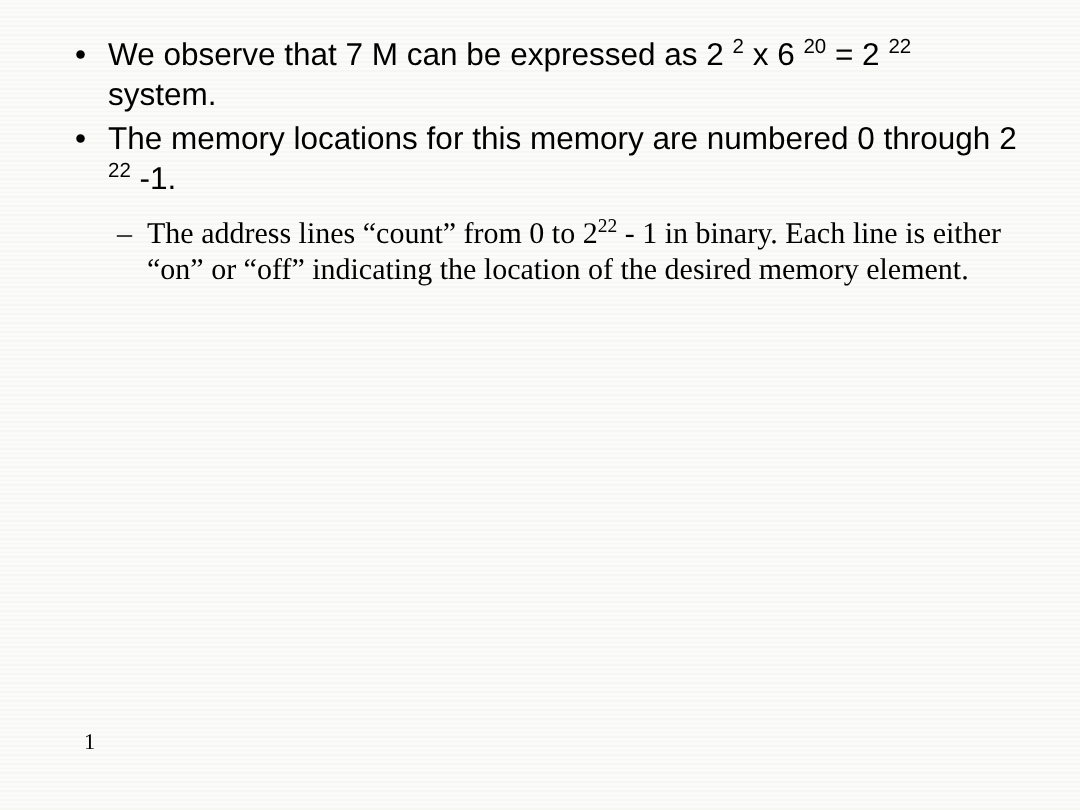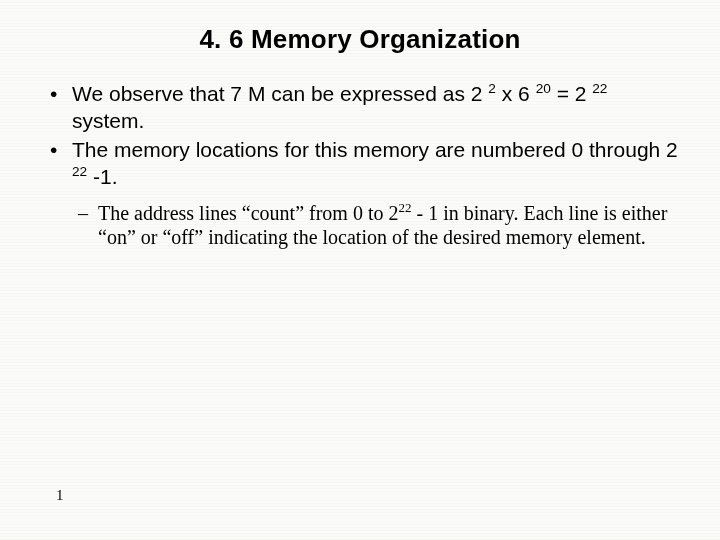--- a/index.html
+++ b/index.html
@@ -92,21 +92,20 @@
     line-height: 1.25;
     color: #8a8a8a;
     font-family: Arial, Helvetica, sans-serif;
   }
 </style>
 </head>
 <body>
 
 <div class="slide">
 
-  <h1 class="title">4. 6 Memory Organization</h1>
 
   <ul class="main">
     <li>
       <span>We observe that 7 M can be expressed as 2 </span><sup>2</sup><span> x 6 </span><sup>20</sup><span> = 2 </span><sup>22</sup><span> system.</span>
     </li>
     <li>
       <span>The memory locations for this memory are numbered 0 through 2 </span><sup>22</sup><span> -1.</span>
     </li>
   </ul>
 

